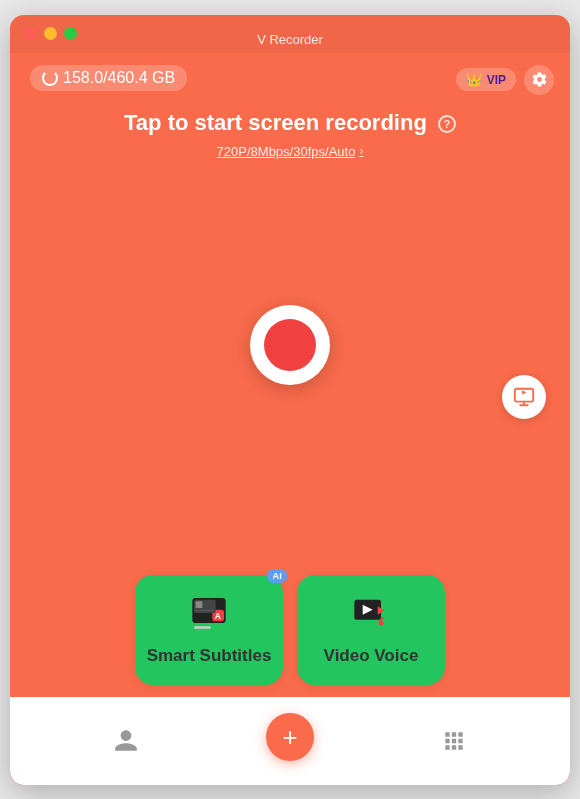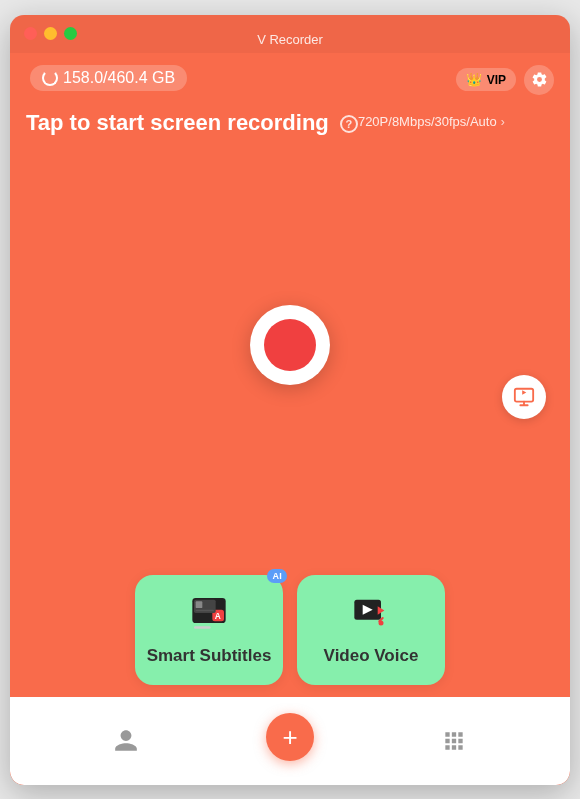--- a/index.html
+++ b/index.html
@@ -109,21 +109,21 @@
       gap: 4px;
       cursor: pointer;
     }
 
     .vip-badge .crown {
       font-size: 13px;
     }
 
     .vip-badge .vip-text {
       font-size: 12px;
-      color: #000000;
+      color: #4c1d95;
       font-weight: 600;
     }
 
     .settings-btn {
       width: 30px;
       height: 30px;
       background: rgba(255,255,255,0.22);
       border-radius: 50%;
       display: flex;
       align-items: center;
@@ -133,23 +133,22 @@
       color: white;
     }
 
     
     .main-content {
       position: absolute;
       top: 85px;
       left: 0;
       right: 0;
       display: flex;
-      flex-direction: row;
-      align-items: center;
-      margin-left: 16px;
+      flex-direction: column;
+      align-items: center;
     }
 
     .headline {
       font-size: 22px;
       font-weight: 700;
       color: white;
       margin-top: 20px;
       text-align: center;
     }
 
@@ -169,20 +168,21 @@
     }
 
     .subtitle-settings {
       margin-top: 8px;
       font-size: 13px;
       color: rgba(255,255,255,0.85);
       display: flex;
       align-items: center;
       gap: 4px;
       cursor: pointer;
+      text-decoration: underline;
     }
 
     .chevron-right {
       font-size: 12px;
       color: rgba(255,255,255,0.7);
     }
 
     .record-btn-outer {
       width: 80px;
       height: 80px;
@@ -229,21 +229,21 @@
       bottom: 100px;
       left: 0;
       right: 0;
       display: flex;
       justify-content: center;
       gap: 14px;
       padding: 0 30px;
     }
 
     .feature-card {
-      background: #86efac;
+      background: #22c55e;
       border-radius: 18px;
       width: 148px;
       height: 110px;
       display: flex;
       flex-direction: column;
       align-items: center;
       justify-content: center;
       gap: 13px;
       cursor: pointer;
       position: relative;

